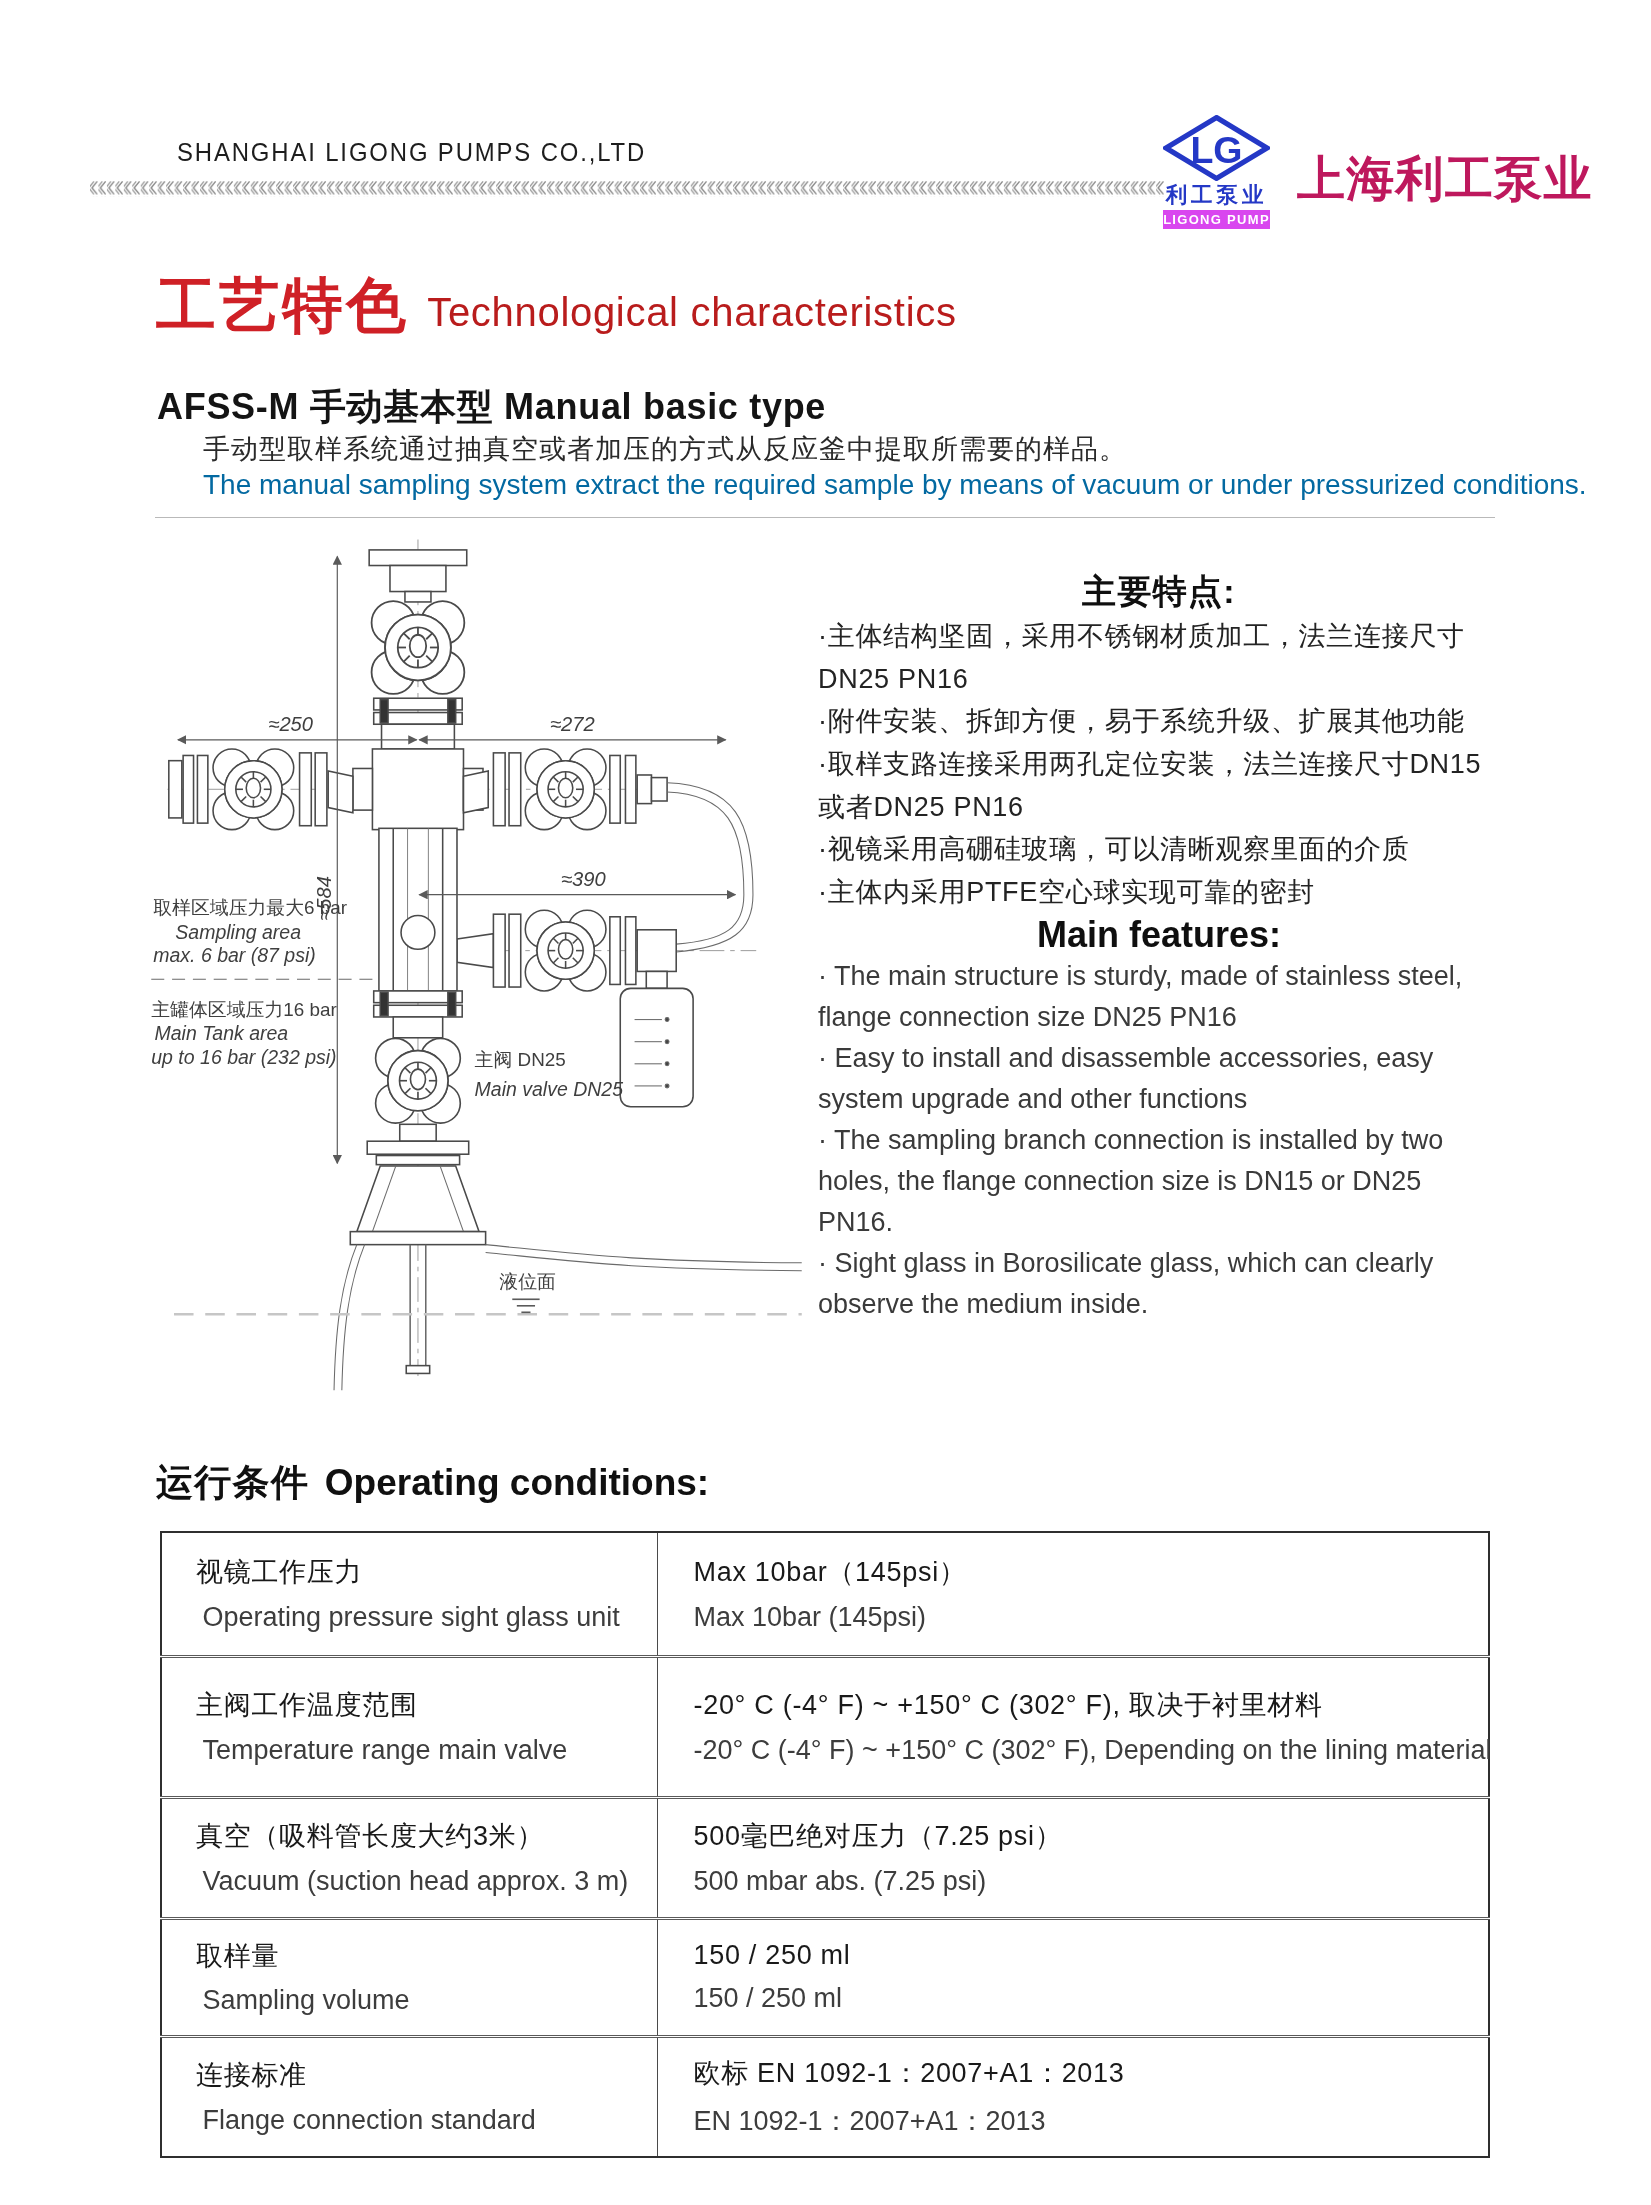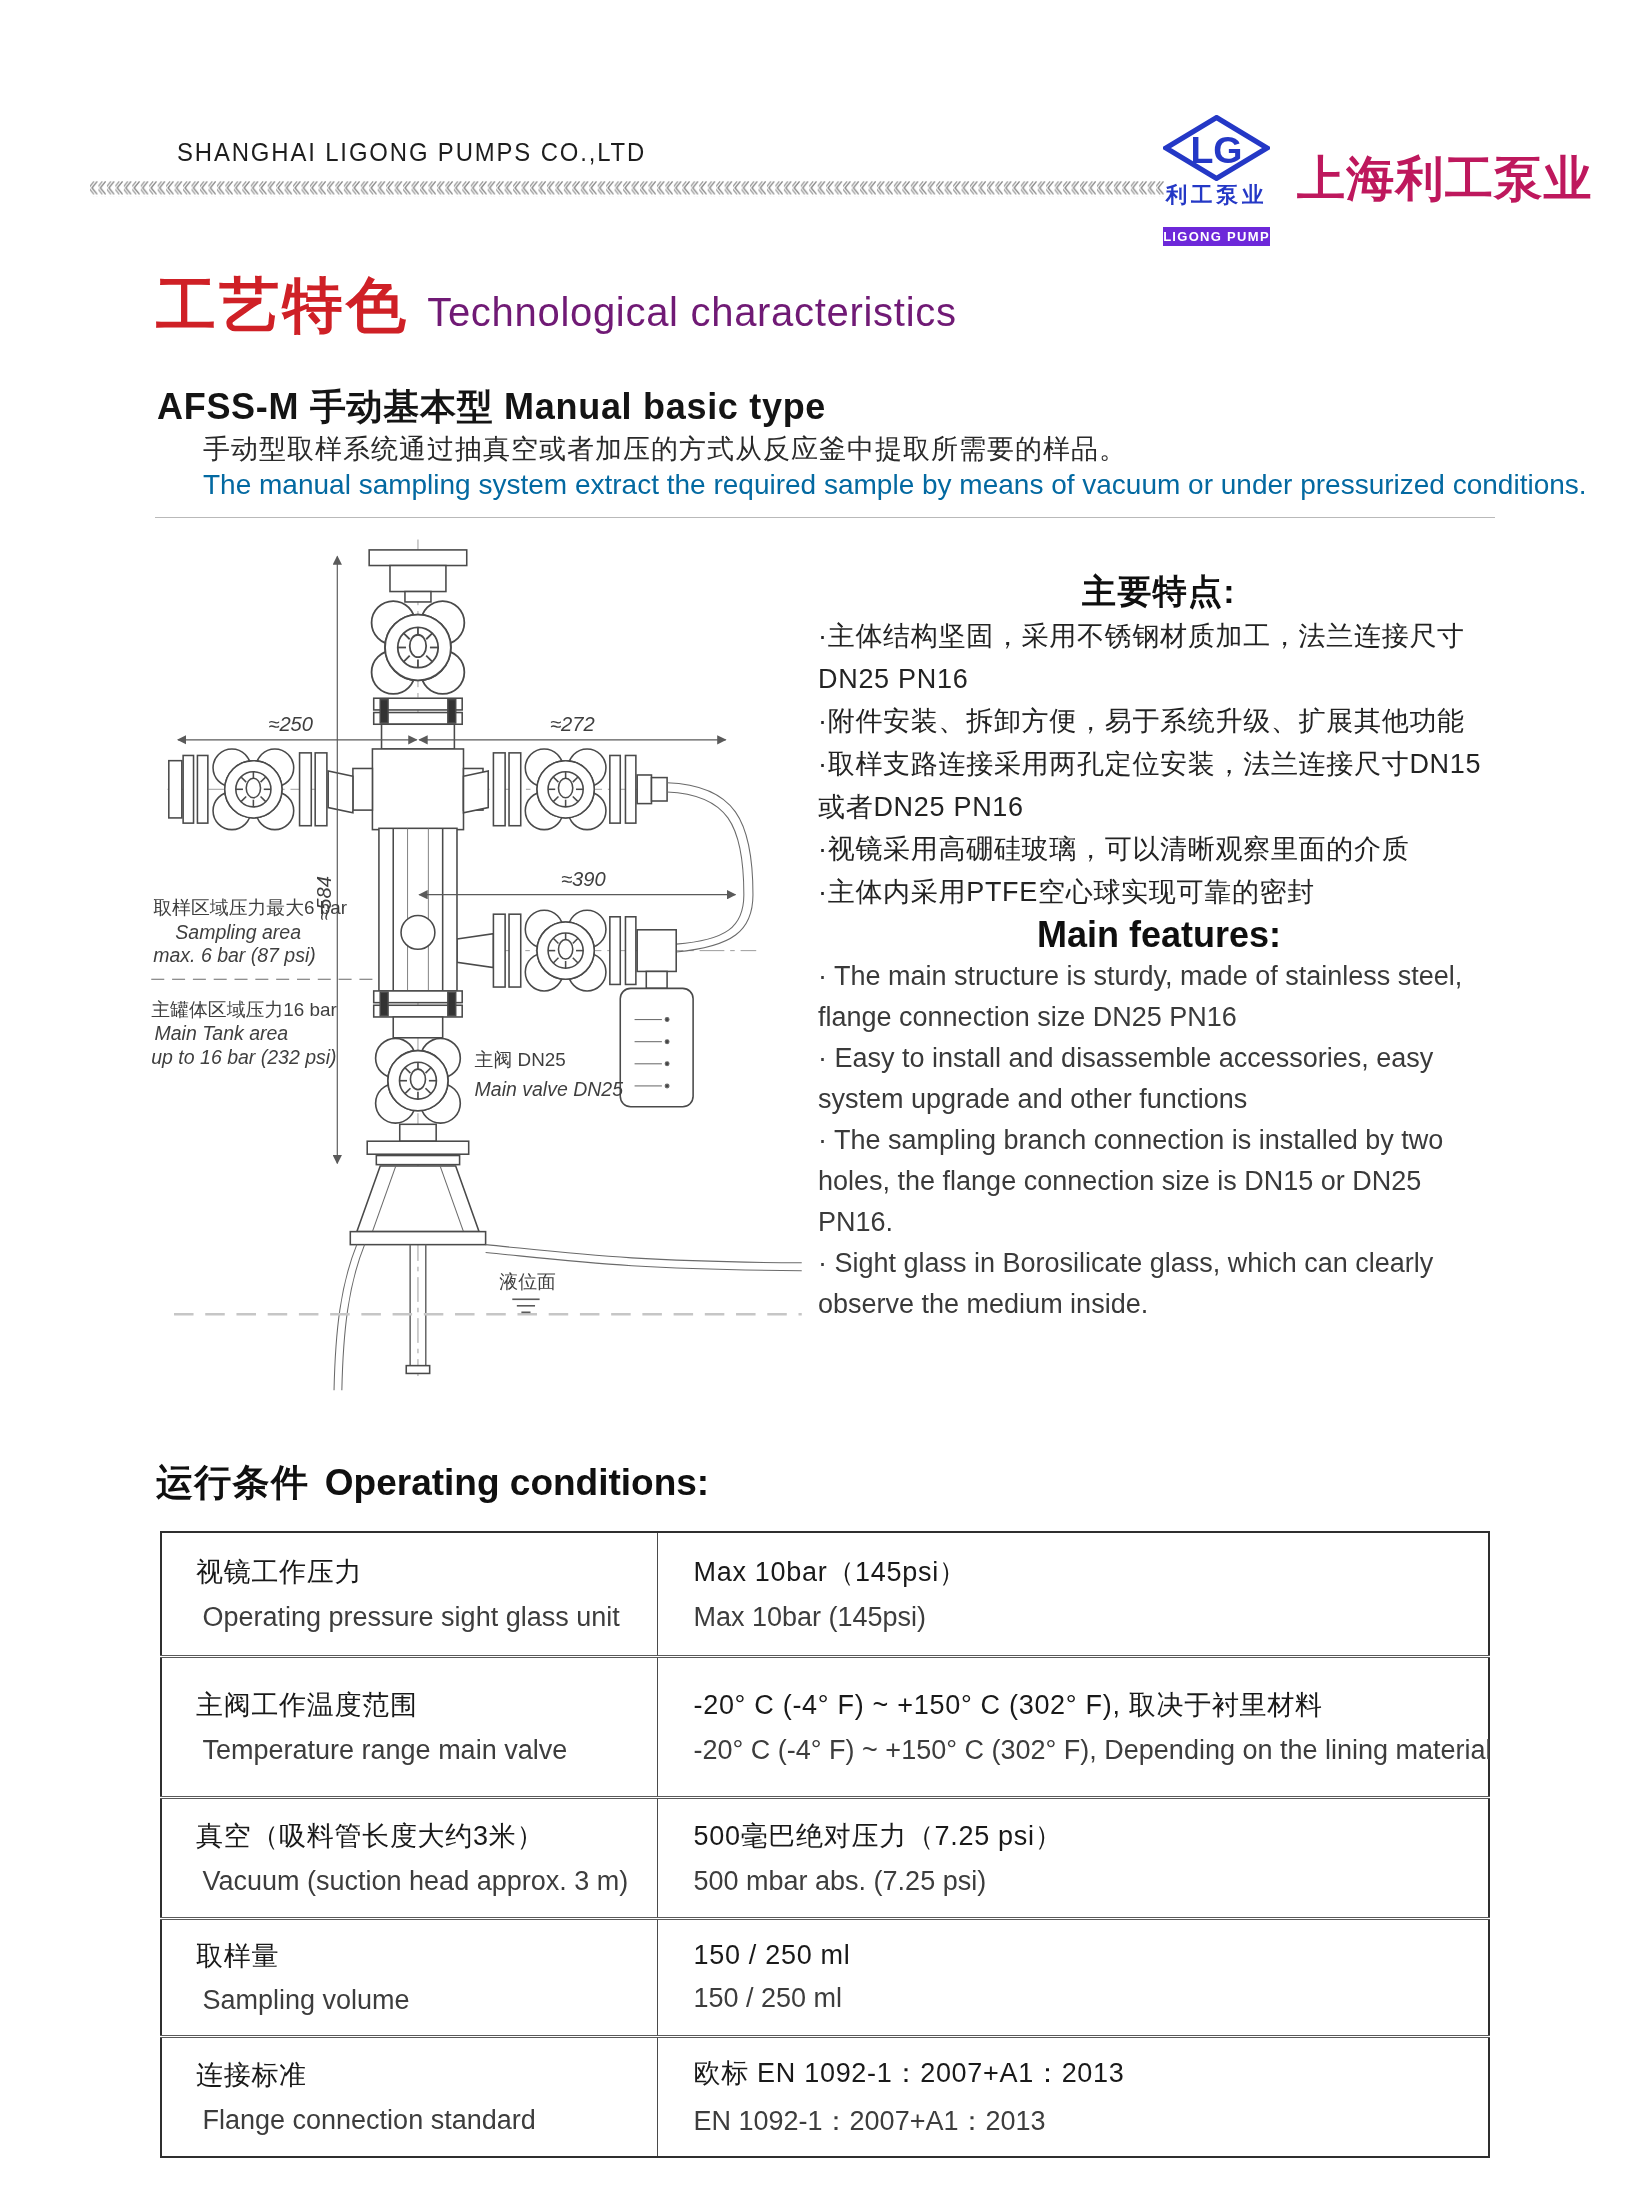--- a/index.html
+++ b/index.html
@@ -4,27 +4,27 @@
 <style>
   html,body{margin:0;padding:0;background:#ffffff;}
   body{width:1651px;height:2205px;position:relative;font-family:"Liberation Sans",sans-serif;color:#222;}
   .abs{position:absolute;}
 
   
   #company{left:177px;top:138px;font-size:25.4px;letter-spacing:2px;color:#1d1d1d;transform:scaleX(.94);transform-origin:left top;white-space:nowrap;}
   #zigzag{left:90px;top:180px;}
   #logo{left:1163px;top:115px;width:107px;text-align:center;}
   #logo .cn{font-size:21.5px;font-weight:bold;color:#2438c6;letter-spacing:3.9px;line-height:1.05;margin-top:1.3px;white-space:nowrap;}
-  #logo .banner{margin-top:20px;background:#6d28d9;color:#fff;font-size:13px;font-weight:bold;letter-spacing:1.3px;padding:2.6px 0 2px;white-space:nowrap;}
+  #logo .banner{margin-top:3px;background:#d946ef;color:#fff;font-size:13px;font-weight:bold;letter-spacing:1.3px;padding:2.6px 0 2px;white-space:nowrap;}
   #brand{left:1297px;top:147px;font-size:48px;font-weight:700;color:#be185d;letter-spacing:1.3px;white-space:nowrap;}
 
   
   #title-row{left:156px;top:266px;display:flex;align-items:baseline;gap:18px;white-space:nowrap;}
   #title-row .cn{font-size:60px;font-weight:800;color:#cf2026;letter-spacing:3.3px;}
-  #title-row .en{font-size:40px;font-weight:500;color:#701a75;letter-spacing:0.7px;}
+  #title-row .en{font-size:40px;font-weight:500;color:#b91c1c;letter-spacing:0.7px;}
   #subtitle{left:157px;top:383px;font-size:36px;font-weight:700;color:#141414;letter-spacing:0.7px;white-space:nowrap;}
   #intro-cn{left:203px;top:431px;font-size:27px;color:#2a2a2a;letter-spacing:1px;white-space:nowrap;}
   #intro-en{left:203px;top:469px;font-size:28px;color:#0369a1;white-space:nowrap;}
   #rule{left:155px;top:517px;width:1340px;height:0;border-top:1.3px solid #b9b9b9;}
 
   
   #right-col{left:818px;top:569px;width:682px;}
   #right-col h3{margin:0;color:#0f0f0f;text-align:center;}
   #feat-cn-head{font-size:34px;font-weight:800;letter-spacing:1.3px;margin-bottom:9px;}
   ul.feat{list-style:none;margin:0;padding:0;}

